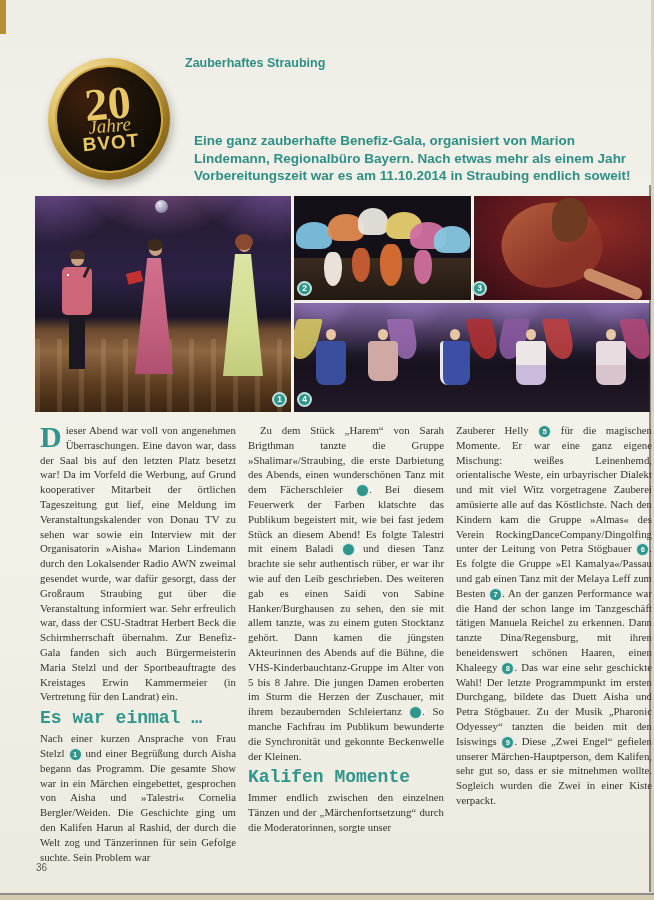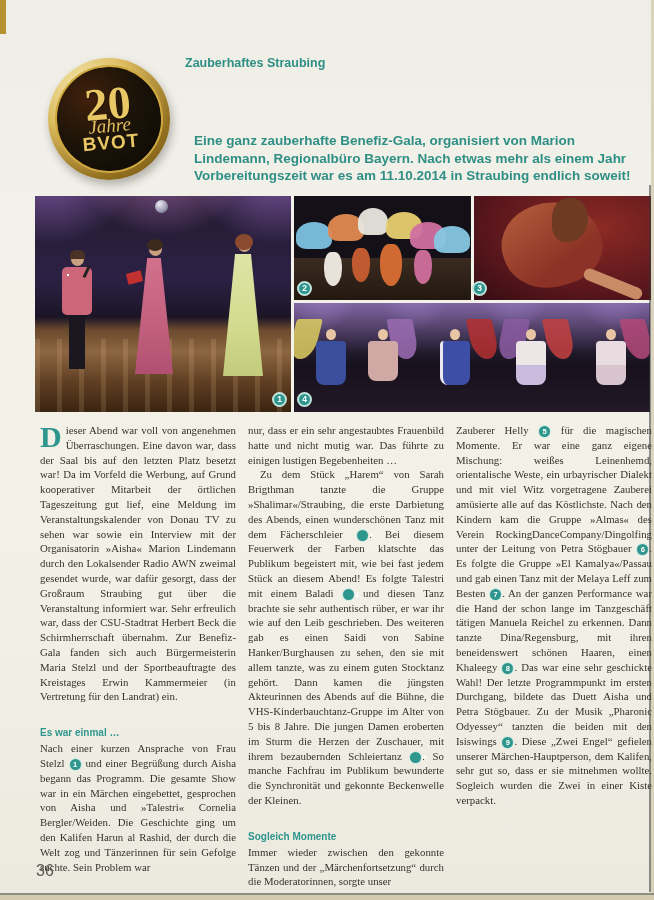--- a/index.html
+++ b/index.html
@@ -118,24 +118,24 @@
   .pm{position:absolute;width:15px;height:15px;border-radius:50%;background:#2f968d;border:2px solid #c2e2dc;
       box-sizing:border-box;color:#fff;font:700 8.5px/11px "Liberation Sans",sans-serif;text-align:center;z-index:5;}
   .pm1{left:237px;top:196px;} .pm2{left:262px;top:85px;} .pm3{left:437px;top:85px;} .pm4{left:262px;top:196px;}
 
   
   .article{position:absolute;left:40px;top:423px;width:612px;display:flex;gap:12px;}
   .col{width:196px;flex:0 0 196px;}
   .body-p{margin:0;font-family:"Liberation Serif",serif;font-size:10.8px;line-height:14.8px;color:#35322c;
           text-align:justify;hyphens:auto;}
   .body-p.indent{text-indent:12px;}
-  .subhead{margin:23px 0 3px;font-size:10px;font-weight:700;color:#2f968d;font-family:Liberation Sans, sans-serif;}
+  .subhead{margin:4px 0 3px;font-size:18px;font-weight:700;color:#2f968d;font-family:Liberation Mono, monospace;}
   .dropcap{float:left;font-family:"Liberation Serif",serif;font-weight:700;font-size:30px;line-height:25px;
            color:#2f968d;padding:1px 4px 0 0;}
-  .pagenum{position:absolute;left:36px;top:862px;font-size:16px;color:#5a5a55;font-family:"Liberation Sans",sans-serif;}
+  .pagenum{position:absolute;left:36px;top:862px;font-size:10px;color:#5a5a55;font-family:"Liberation Sans",sans-serif;}
 </style>
 </head>
 <body>
 
 <div class="scan">
   <div class="edge-gold"></div>
 
 
   <div class="badge">
     <div class="badge-inner">
@@ -228,24 +228,23 @@
     <span class="pm pm4">4</span>
   </div>
 
   <main class="article">
     <div class="col">
       <p class="body-p rich"><span class="dropcap">D</span><span>ieser Abend war voll von angenehmen Überraschungen. Eine davon war, dass der Saal bis auf den letzten Platz besetzt war! Da im Vorfeld die Werbung, auf Grund kooperativer Mitarbeit der örtlichen Tageszeitung gut lief, eine Meldung im Veranstaltungskalender von Donau TV zu sehen war sowie ein Interview mit der Organisatorin »Aisha« Marion Lindemann durch den Lokalsender Radio AWN zweimal gesendet wurde, war dafür gesorgt, dass der Großraum Straubing gut über die Veranstaltung informiert war. Sehr erfreulich war, dass der CSU-Stadtrat Herbert Beck die Schirmherrschaft übernahm. Zur Benefiz-Gala fanden sich auch Bürgermeisterin Maria Stelzl und der Sportbeauftragte des Kreistages Erwin Kammermeier (in Vertretung für den Landrat) ein.</span></p>
       <h3 class="subhead">Es war einmal …</h3>
       <p class="body-p rich">Nach einer kurzen Ansprache von Frau Stelzl <span class="nm">1</span> und einer Begrüßung durch Aisha begann das Programm. Die gesamte Show war in ein Märchen eingebettet, gesprochen von Aisha und »Talestri« Cornelia Bergler/Weiden. Die Geschichte ging um den Kalifen Harun al Rashid, der durch die Welt zog und Tänzerinnen für sein Gefolge suchte. Sein Problem war</p>
     </div>
     <div class="col">
-      <p class="body-p rich">nur, dass er ein sehr angestaubtes Frauenbild hatte und nicht mutig war. Das führte zu einigen lustigen Begebenheiten …</p>
       <p class="body-p rich indent">Zu dem Stück „Harem“ von Sarah Brigthman tanzte die Gruppe »Shalimar«/Straubing, die erste Darbietung des Abends, einen wunderschönen Tanz mit dem Fächerschleier <span class="nm">2</span>. Bei diesem Feuerwerk der Farben klatschte das Publikum begeistert mit, wie bei fast jedem Stück an diesem Abend! Es folgte Talestri mit einem Baladi <span class="nm">3</span> und diesen Tanz brachte sie sehr authentisch rüber, er war ihr wie auf den Leib geschrieben. Des weiteren gab es einen Saidi von Sabine Hanker/Burghausen zu sehen, den sie mit allem tanzte, was zu einem guten Stocktanz gehört. Dann kamen die jüngsten Akteurinnen des Abends auf die Bühne, die VHS-Kinderbauchtanz-Gruppe im Alter von 5 bis 8 Jahre. Die jungen Damen eroberten im Sturm die Herzen der Zuschauer, mit ihrem bezaubernden Schleiertanz <span class="nm">4</span>. So manche Fachfrau im Publikum bewunderte die Synchronität und gekonnte Beckenwelle der Kleinen.</p>
-      <h3 class="subhead">Sogleich Momente</h3>
-      <p class="body-p rich">Immer wieder zwischen den gekonnte Tänzen und der „Märchenfortsetzung“ durch die Moderatorinnen, sorgte unser</p>
+      <h3 class="subhead">Kalifen Momente</h3>
+      <p class="body-p rich">Immer endlich zwischen den einzelnen Tänzen und der „Märchenfortsetzung“ durch die Moderatorinnen, sorgte unser</p>
     </div>
     <div class="col">
       <p class="body-p rich">Zauberer Helly <span class="nm">5</span> für die magischen Momente. Er war eine ganz eigene Mischung: weißes Leinenhemd, orientalische Weste, ein urbayrischer Dialekt und mit viel Witz vorgetragene Zauberei amüsierte alle auf das Köstlichste. Nach den Kindern kam die Gruppe »Almas« des Verein RockingDanceCompany/Dingolfing unter der Leitung von Petra Stögbauer <span class="nm">6</span>. Es folgte die Gruppe »El Kamalya«/Passau und gab einen Tanz mit der Melaya Leff zum Besten <span class="nm">7</span>. An der ganzen Performance war die Hand der schon lange im Tanzgeschäft tätigen Manuela Reichel zu erkennen. Dann tanzte Dina/Regensburg, mit ihren beneidenswert schönen Haaren, einen Khaleegy <span class="nm">8</span>. Das war eine sehr geschickte Wahl! Der letzte Programmpunkt im ersten Durchgang, bildete das Duett Aisha und Petra Stögbauer. Zu der Musik „Pharonic Odyessey“ tanzten die beiden mit den Isiswings <span class="nm">9</span>. Diese „Zwei Engel“ gefielen unserer Märchen-Hauptperson, dem Kalifen, sehr gut so, dass er sie mitnehmen wollte. Sogleich wurden die Zwei in einer Kiste verpackt.</p>
     </div>
   </main>
 
   <div class="pagenum">36</div>
 
   <div class="edge-right"></div>
   <div class="edge-right2"></div>

